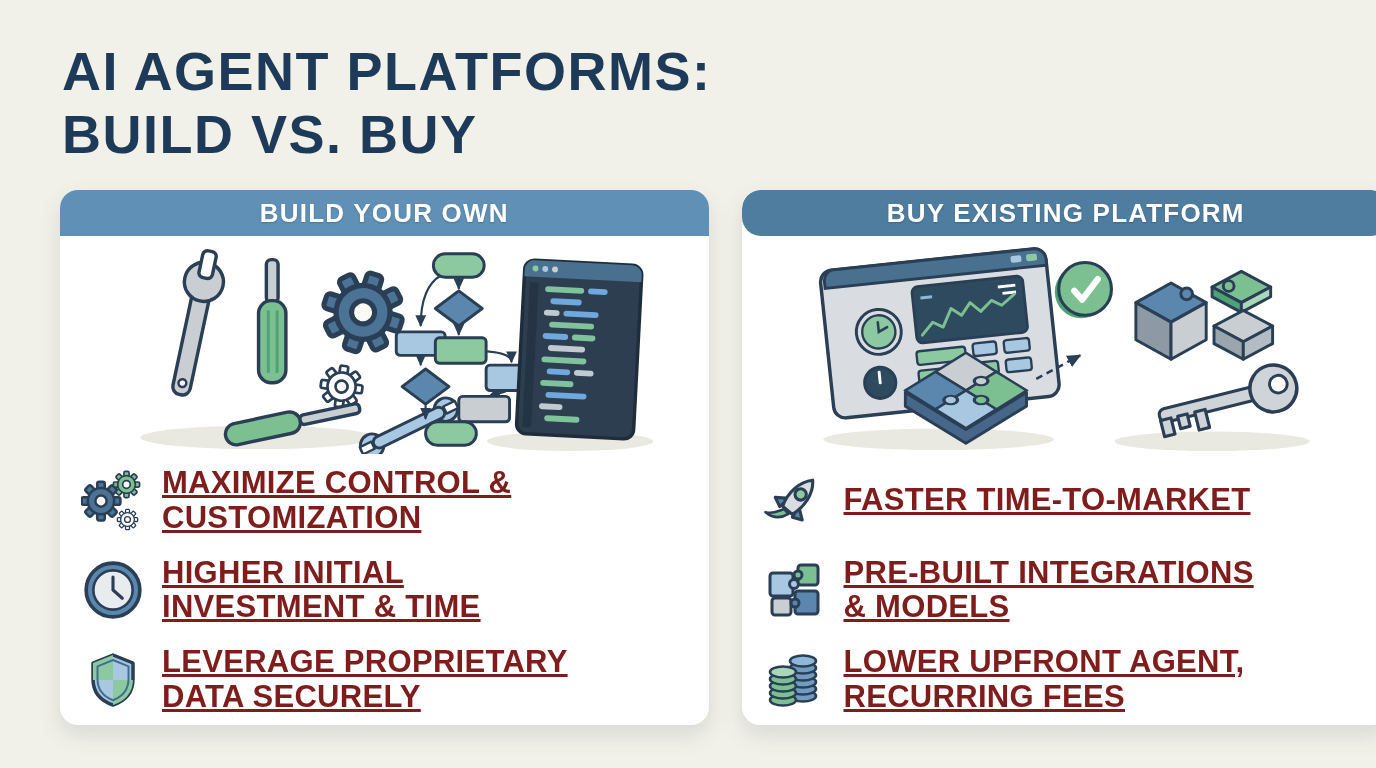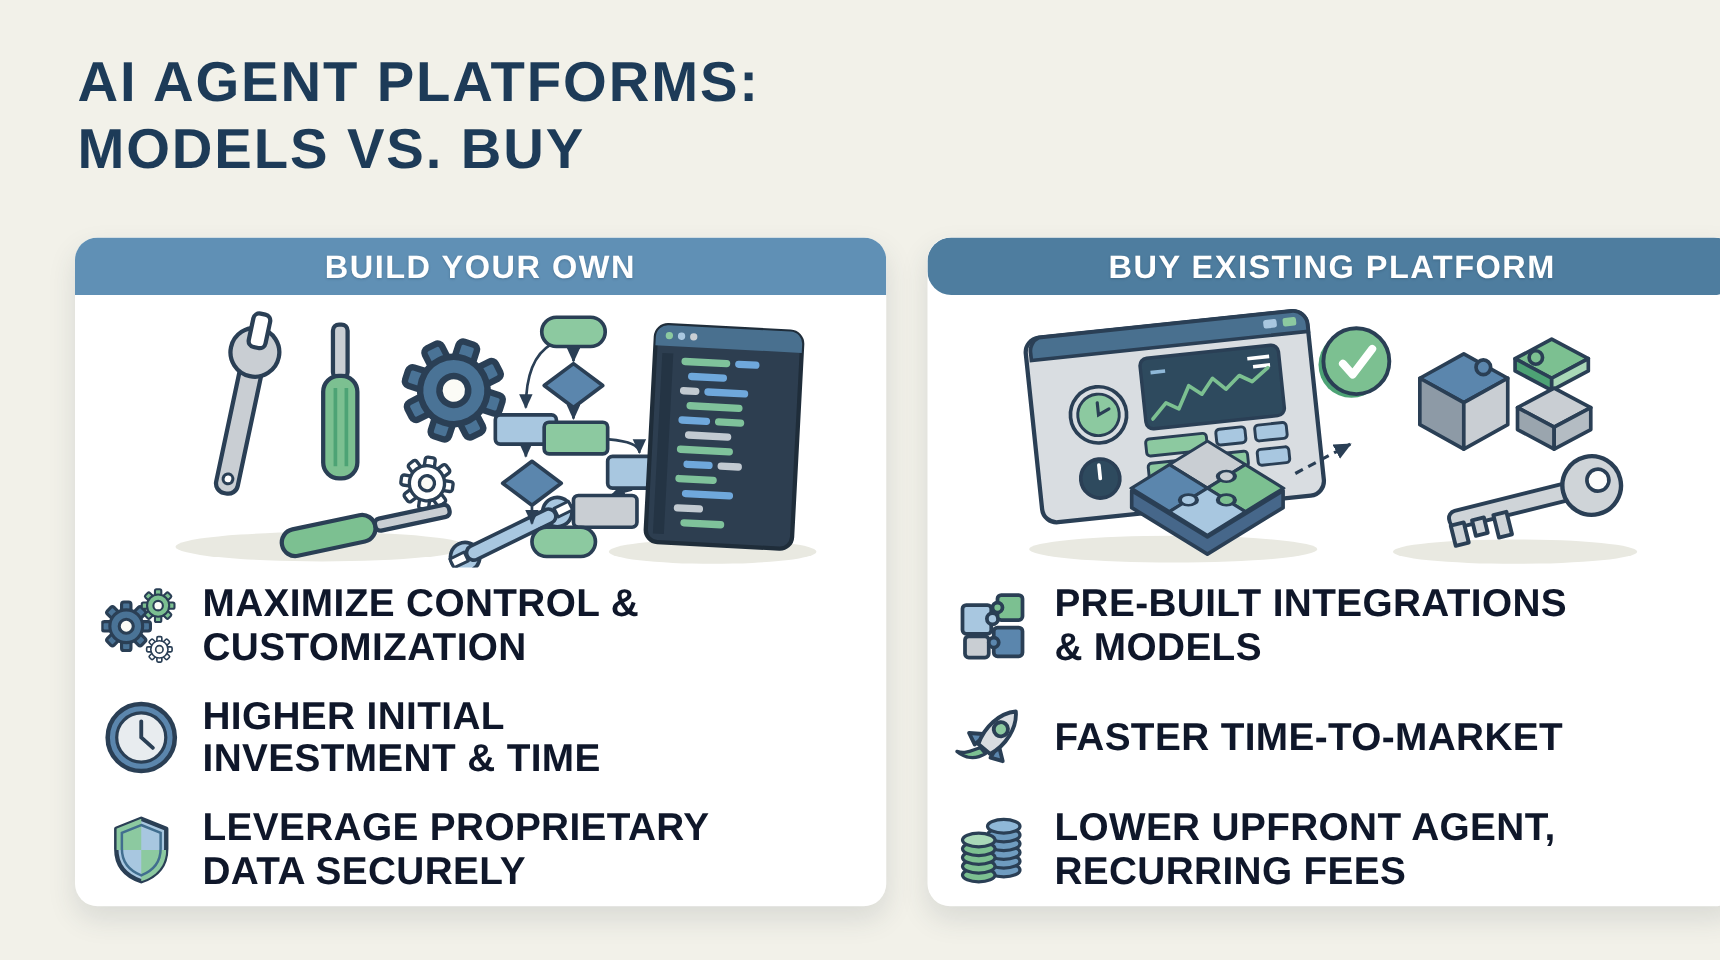--- a/index.html
+++ b/index.html
@@ -4,21 +4,21 @@
 <style>
   * { box-sizing: border-box; }
   html,body { margin:0; padding:0; }
   body {
     width:1376px; height:768px; overflow:hidden; position:relative;
     background:#f2f1e9;
     font-family:"Liberation Sans", sans-serif;
   }
   .page-title {
     position:absolute; left:62px; top:40px; margin:0;
-    font-size:45px; font-weight:700; letter-spacing:1.5px;
+    font-size:54px; font-weight:700; letter-spacing:1.5px;
     line-height:1.17; color:#1d3b58;
   }
   .cards {
     position:absolute; left:60px; top:190px; width:1330px; height:535px;
     display:flex; gap:33px;
   }
   .card {
     flex:1; background:#ffffff; border-radius:18px;
     box-shadow:0 10px 22px rgba(45,62,80,.13);
     display:flex; flex-direction:column; overflow:hidden;
@@ -35,22 +35,22 @@
     padding-top:8px;
   }
   .illust { width:93%; height:100%; }
   .bullets {
     list-style:none; margin:2px 0 0; padding:0 18px 0 20px;
     display:flex; flex-direction:column; flex:1; justify-content:space-around;
   }
   .bullet { display:flex; align-items:center; gap:16px; height:86px; }
   .bullet-icon { width:66px; min-width:66px; height:66px; display:flex; align-items:center; justify-content:center; }
   .bullet-text {
-    font-size:31px; font-weight:700; color:#0f172a;
-    line-height:1.12; letter-spacing:.3px; white-space:pre-line;
+    font-size:31px; font-weight:700; color:#7f1d1d;
+    line-height:1.12; letter-spacing:.3px; white-space:pre-line;text-decoration:underline;
   }
   svg { display:block; }
 </style>
 </head>
 <body style="background-color: rgb(242, 241, 233);">
 
 <svg width="0" height="0" style="position:absolute" aria-hidden="true">
   <defs>
     <symbol id="gearsym" viewBox="-32 -32 64 64" overflow="visible">
       <g stroke="#2a3f55" stroke-width="4" stroke-linejoin="round" fill="currentColor">
@@ -64,21 +64,21 @@
         <rect x="-6" y="-31" width="12" height="13" rx="3" transform="rotate(315)"></rect>
         <circle r="21"></circle>
         <circle r="9" fill="#fbfbf6"></circle>
       </g>
     </symbol>
   </defs>
 </svg>
 
 <h1 class="page-title" style="color: rgb(29, 59, 88);">
   <span>AI AGENT PLATFORMS:</span><br>
-  <span>MODELS VS. BUY</span>
+  <span>BUILD VS. BUY</span>
 </h1>
 
 <main class="cards">
 
   <section class="card">
     <div class="card-header" style="background-color: rgb(96, 144, 181);">BUILD YOUR OWN</div>
 
     <div class="illust-wrap">
       <svg class="illust" viewBox="0 0 560 215">
         <defs>
@@ -297,48 +297,48 @@
           <rect x="-42" y="4" width="11" height="19" fill="#cfd4d8"></rect>
           <circle cx="42" cy="0" r="24" fill="#cfd4d8" stroke-width="3.6"></circle>
           <circle cx="48" cy="-3" r="9" fill="#fdfdfb" stroke-width="3"></circle>
         </g>
       </svg>
     </div>
 
     <ul class="bullets">
       <li class="bullet">
         <span class="bullet-icon">
+          <svg width="62" height="62" viewBox="0 0 60 60">
+            <g transform="translate(31,29) rotate(40)" stroke="#2a3f55" stroke-width="3" stroke-linejoin="round">
+              <path d="M6,3 L17,11 L8,15 Z" fill="#5b86ad"></path>
+              <path d="M-6,3 L-17,11 L-8,15 Z" fill="#5b86ad"></path>
+              <path d="M0,-25 C9,-16 11,0 6,13 L-6,13 C-11,0 -9,-16 0,-25 Z" fill="#d9dde1"></path>
+              <circle cx="0" cy="-7" r="5.5" fill="#8cc9a0"></circle>
+              <path d="M-3,14 C-7,20 -8,25 -15,28 C-7,28 0,24 3,15 Z" fill="#7cc091" stroke-width="2.6"></path>
+            </g>
+          </svg>
+        </span>
+        <span class="bullet-text">FASTER TIME-TO-MARKET</span>
+      </li>
+      <li class="bullet">
+        <span class="bullet-icon">
           <svg width="60" height="60" viewBox="0 0 60 60">
             <g stroke="#2a3f55" stroke-width="3" stroke-linejoin="round">
               <rect x="5" y="13" width="23" height="23" rx="3" fill="#a8c7e0"></rect>
               <circle cx="29" cy="24" r="4.5" fill="#a8c7e0"></circle>
               <rect x="33" y="5" width="20" height="20" rx="3" fill="#7cc091"></rect>
               <circle cx="33" cy="15" r="4" fill="#7cc091"></circle>
               <rect x="7" y="38" width="19" height="17" rx="3" fill="#c9ced3"></rect>
               <rect x="30" y="31" width="23" height="23" rx="3" fill="#5b86ad"></rect>
               <circle cx="30" cy="43" r="4" fill="#5b86ad"></circle>
             </g>
           </svg>
         </span>
         <span class="bullet-text">PRE-BUILT INTEGRATIONS
 &amp; MODELS</span>
-      </li>
-      <li class="bullet">
-        <span class="bullet-icon">
-          <svg width="62" height="62" viewBox="0 0 60 60">
-            <g transform="translate(31,29) rotate(40)" stroke="#2a3f55" stroke-width="3" stroke-linejoin="round">
-              <path d="M6,3 L17,11 L8,15 Z" fill="#5b86ad"></path>
-              <path d="M-6,3 L-17,11 L-8,15 Z" fill="#5b86ad"></path>
-              <path d="M0,-25 C9,-16 11,0 6,13 L-6,13 C-11,0 -9,-16 0,-25 Z" fill="#d9dde1"></path>
-              <circle cx="0" cy="-7" r="5.5" fill="#8cc9a0"></circle>
-              <path d="M-3,14 C-7,20 -8,25 -15,28 C-7,28 0,24 3,15 Z" fill="#7cc091" stroke-width="2.6"></path>
-            </g>
-          </svg>
-        </span>
-        <span class="bullet-text">FASTER TIME-TO-MARKET</span>
       </li>
       <li class="bullet">
         <span class="bullet-icon">
           <svg width="60" height="60" viewBox="0 0 60 60">
             <g stroke="#2a3f55" stroke-width="2.6">
               <ellipse cx="38" cy="46" rx="13" ry="5.5" fill="#6f9cc0"></ellipse>
               <ellipse cx="38" cy="39" rx="13" ry="5.5" fill="#6f9cc0"></ellipse>
               <ellipse cx="38" cy="32" rx="13" ry="5.5" fill="#6f9cc0"></ellipse>
               <ellipse cx="38" cy="25" rx="13" ry="5.5" fill="#6f9cc0"></ellipse>
               <ellipse cx="38" cy="18" rx="13" ry="5.5" fill="#6f9cc0"></ellipse>

